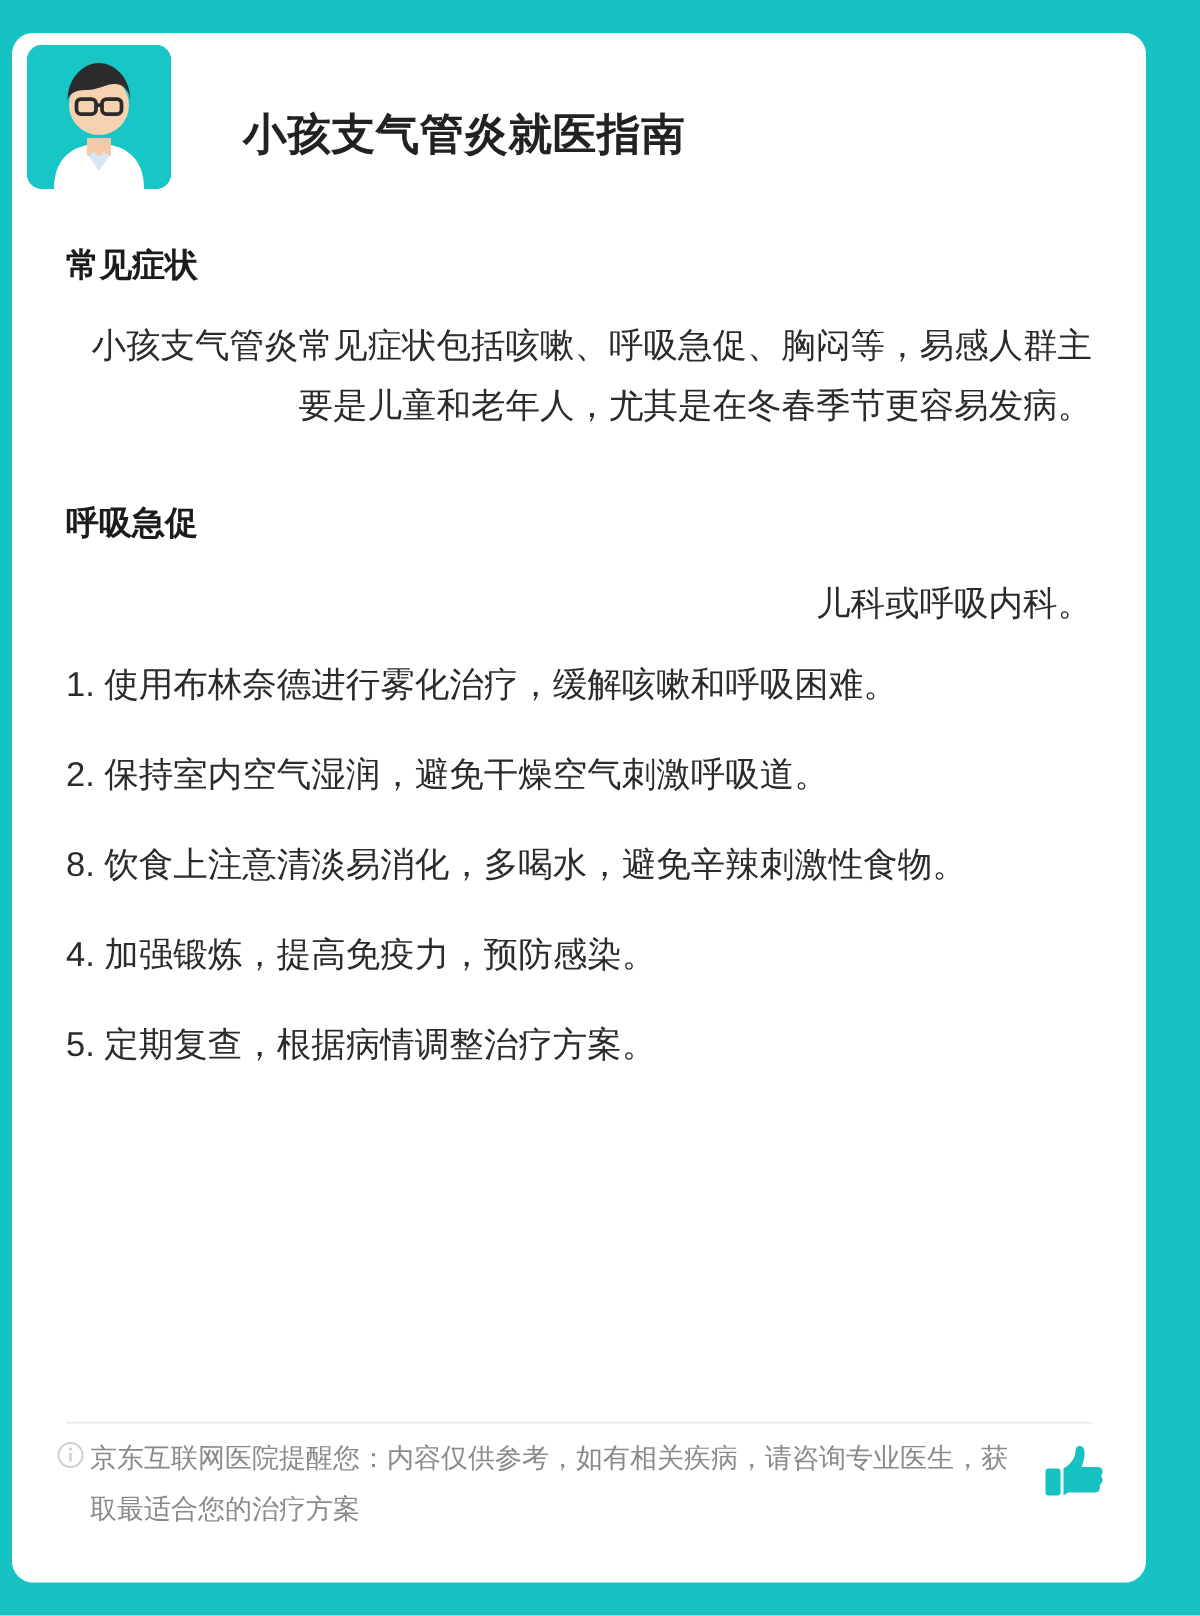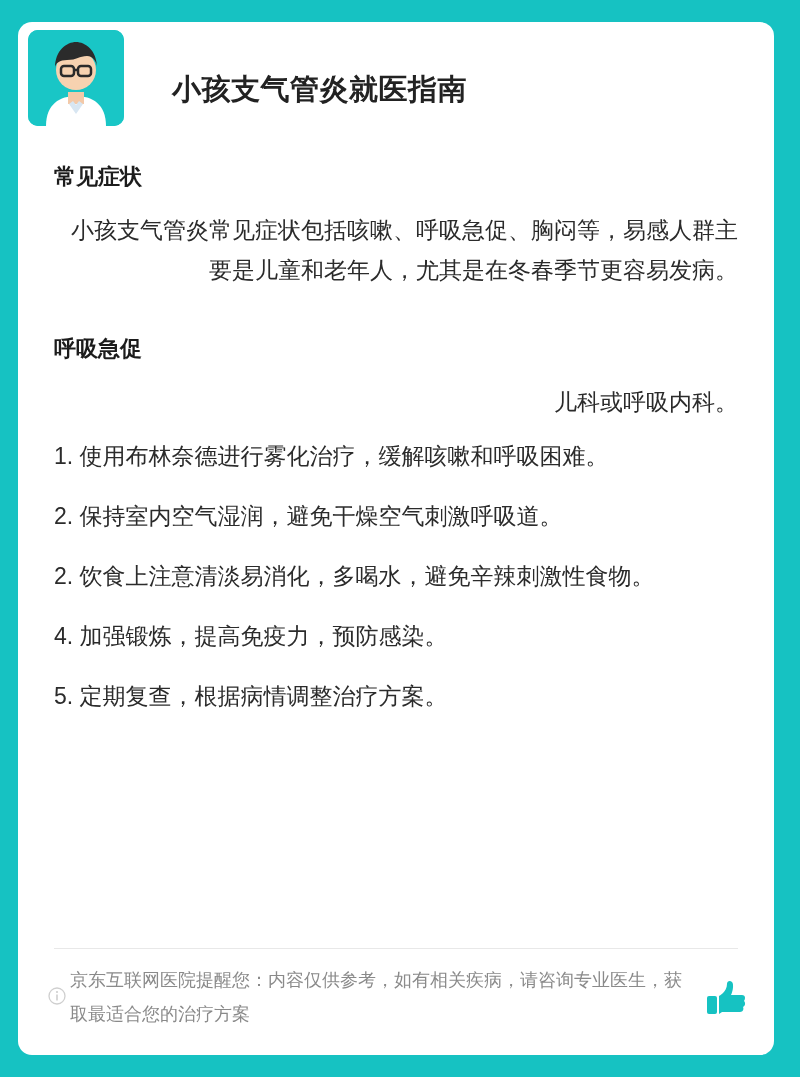--- a/index.html
+++ b/index.html
@@ -11,21 +11,21 @@
     height: 1077px;
     background: #16c2c2;
     font-family: "Liberation Sans", sans-serif;
     overflow: hidden;
   }
   .page {
     position: relative;
     width: 800px;
     height: 1077px;
     box-sizing: border-box;
-    padding: 22px 22px 0 18px;
+    padding: 22px 22px 0 8px;
   }
   .card {
     position: relative;
     background: #ffffff;
     border-radius: 14px;
     width: 756px;
     height: 1033px;
     box-sizing: border-box;
     padding: 26px 36px 0 36px;
     overflow: hidden;
@@ -84,21 +84,21 @@
     background: #e8e8e8;
   }
 
   .footer {
     position: absolute;
     left: 26px;
     right: 26px;
     bottom: 16px;
     height: 84px;
     display: flex;
-    align-items: center;
+    align-items: flex-start;
   }
   .footer-icon {
     width: 26px;
     flex: 0 0 26px;
     color: #cfcfcf;
     font-size: 17px;
     line-height: 26px;
     text-align: center;
     padding-top: 6px;
   }
@@ -139,21 +139,21 @@
     <h1 class="title">小孩支气管炎就医指南</h1>
 
     <h2 class="section first">常见症状</h2>
     <p class="body">小孩支气管炎常见症状包括咳嗽、呼吸急促、胸闷等，易感人群主要是儿童和老年人，尤其是在冬春季节更容易发病。</p>
 
     <h2 class="section">呼吸急促</h2>
     <p class="body">儿科或呼吸内科。</p>
 
     <p class="item">1. 使用布林奈德进行雾化治疗，缓解咳嗽和呼吸困难。</p>
     <p class="item">2. 保持室内空气湿润，避免干燥空气刺激呼吸道。</p>
-    <p class="item">2. 饮食上注意清淡易消化，多喝水，避免辛辣刺激性食物。</p>
+    <p class="item">8. 饮食上注意清淡易消化，多喝水，避免辛辣刺激性食物。</p>
     <p class="item">4. 加强锻炼，提高免疫力，预防感染。</p>
     <p class="item">5. 定期复查，根据病情调整治疗方案。</p>
 
     <div class="divider"></div>
 
     <div class="footer">
       <div class="footer-icon">
         <svg width="18" height="18" viewBox="0 0 18 18" xmlns="http://www.w3.org/2000/svg">
           <circle cx="9" cy="9" r="8" fill="none" stroke="#cfcfcf" stroke-width="1.3"></circle>
           <circle cx="9" cy="5" r="1.1" fill="#cfcfcf"></circle>

